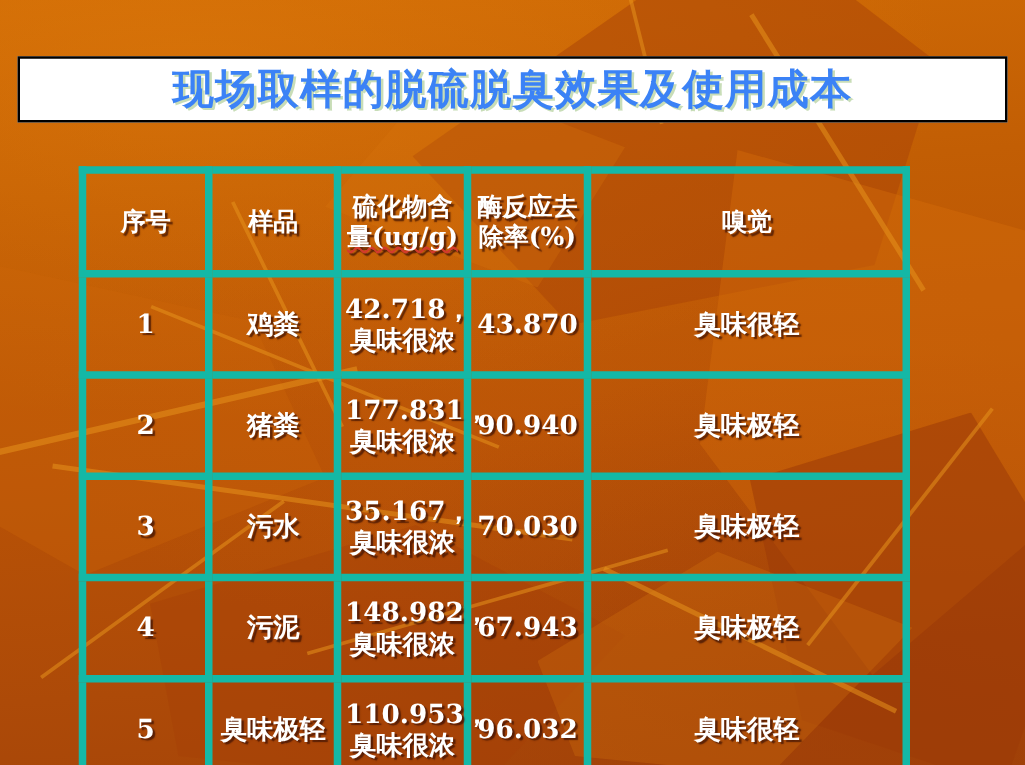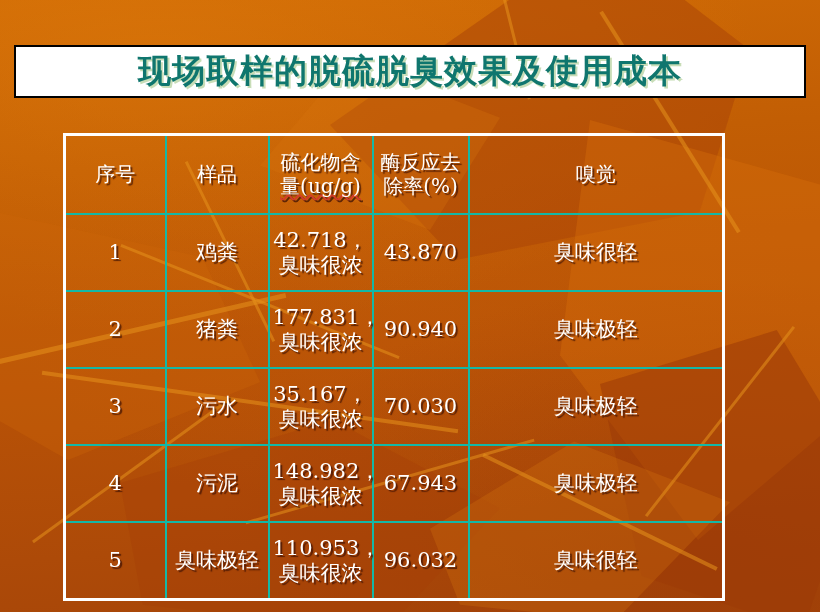--- a/index.html
+++ b/index.html
@@ -106,21 +106,21 @@
     box-sizing: border-box;
     display: flex;
     align-items: center;
     justify-content: center;
   }
   #title-text {
     font-family: "DejaVu Serif", "Liberation Serif", serif;
     font-size: 33px;
     font-weight: bold;
     letter-spacing: 1px;
-    color: #0f766e;
+    color: #3b82f6;
     text-shadow: 2px 2px 0 rgba(190,215,170,0.85);
     white-space: nowrap;
   }
 
   
   #data-table {
     position: absolute;
     left: 63px;
     top: 133px;
     width: 659px;
@@ -130,25 +130,25 @@
     box-sizing: border-box;
     border: 3px solid #ffffff;
   }
   #data-table col.c-idx   { width: 101px; }
   #data-table col.c-name  { width: 103px; }
   #data-table col.c-sul   { width: 104px; }
   #data-table col.c-rate  { width: 96px; }
   #data-table col.c-smell { width: 255px; }
 
   #data-table td, #data-table th {
-    border: 2px solid #14b8a6;
+    border: 6px solid #14b8a6;
     text-align: center;
     vertical-align: middle;
     color: #ffffff;
-    font-weight: normal;
+    font-weight: bold;
     padding: 2px 3px;
     text-shadow: 2px 2px 1px rgba(60,16,4,0.75);
     font-family: "DejaVu Serif", "Liberation Serif", serif;
   }
   #data-table thead th {
     height: 73px;
     font-size: 20px;
     line-height: 1.18;
   }
   #data-table tbody td {

